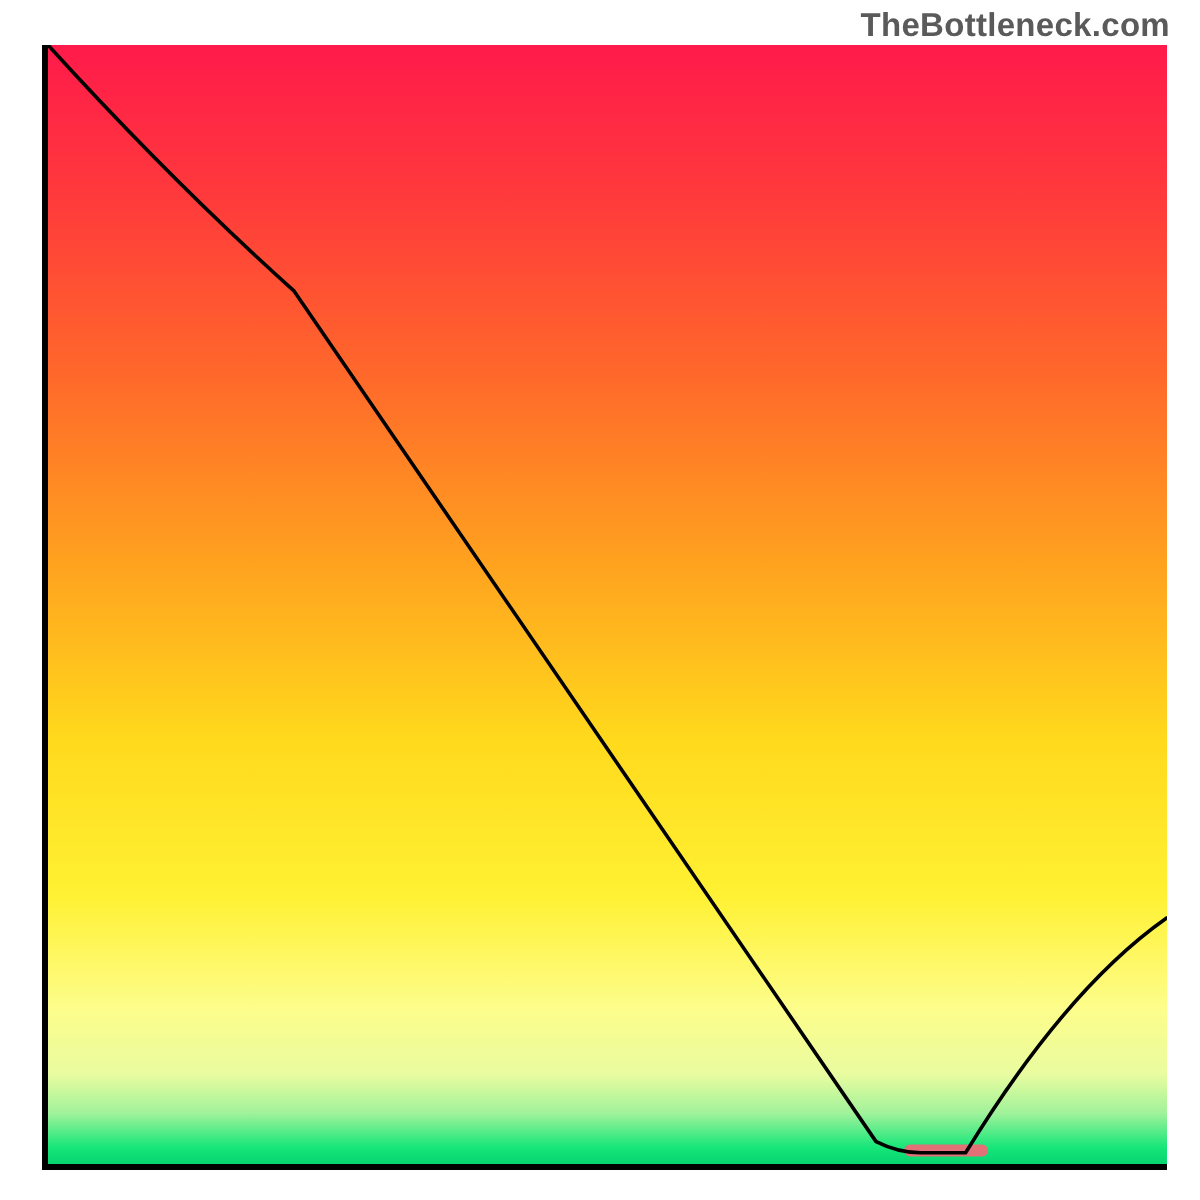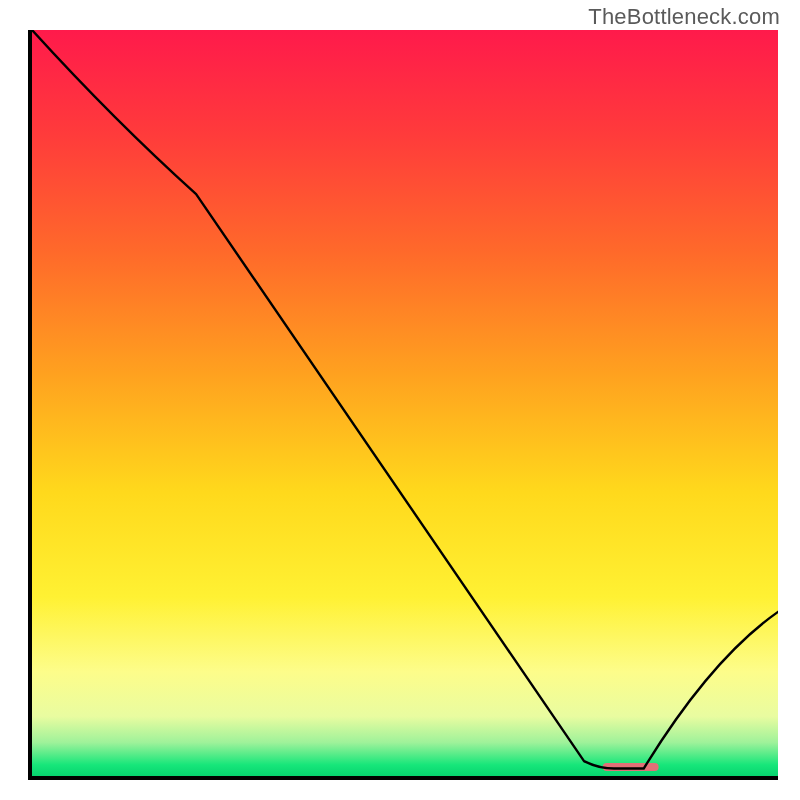--- a/index.html
+++ b/index.html
@@ -13,21 +13,21 @@
   .frame {
     position: relative;
     width: 800px;
     height: 800px;
   }
   .watermark {
     position: absolute;
     top: 4px;
     right: 20px;
     font-size: 22px;
-    font-weight: 400;
+    font-weight: 700;
     color: #5a5a5a;
     letter-spacing: 0.2px;
   }
   .plot-outer {
     position: absolute;
     left: 28px;
     top: 30px;
     width: 746px;
     height: 746px;
     border-left: 4px solid #000;

